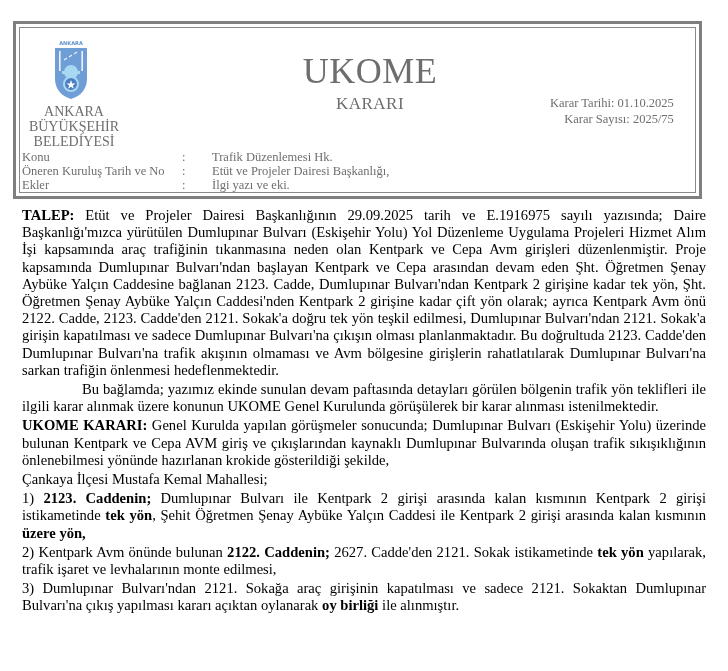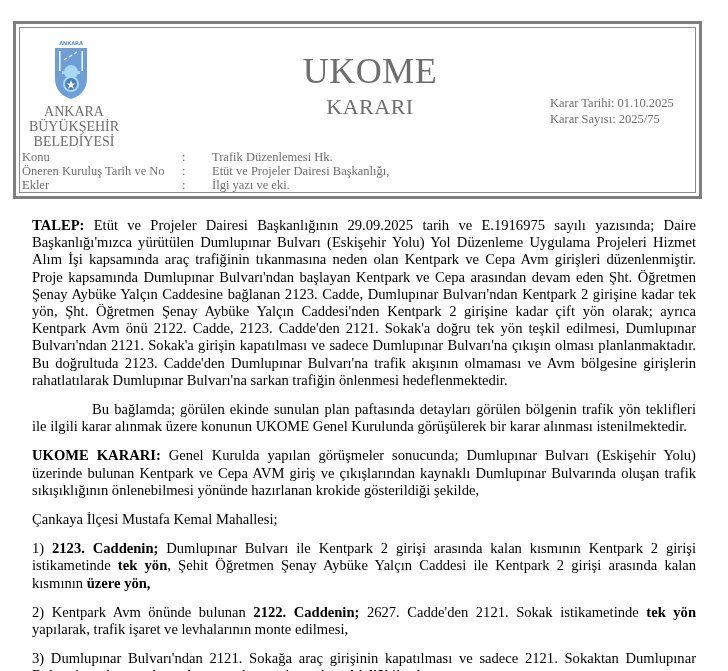--- a/index.html
+++ b/index.html
@@ -26,38 +26,38 @@
   .center-title {
     position: absolute; left: 140px; top: 2px; width: 400px;
     text-align: center; font-size: 18.5px; color: #6e6e6e; white-space: nowrap;
   }
   .ukome-big {
     position: absolute; left: 140px; top: 22px; width: 420px;
     text-align: center; font-size: 36px; color: #6e6e6e; letter-spacing: 0.5px;
   }
   .karari {
     position: absolute; left: 140px; top: 66px; width: 420px;
-    text-align: center; font-size: 22px; color: #6e6e6e; letter-spacing: 0.5px;
+    text-align: center; font-size: 17px; color: #6e6e6e; letter-spacing: 0.5px;
   }
   .karar-meta {
     position: absolute; left: 530px; top: 67px; font-size: 12.5px;
-    line-height: 16px; color: #6e6e6e; white-space: nowrap;
+    line-height: 16px; color: #6e6e6e; white-space: nowrap; text-align: right;
   }
   .meta-rows {
     position: absolute; left: 2px; top: 122px; font-size: 12.5px;
     line-height: 14px; color: #6e6e6e;
   }
   .meta-row { display: flex; white-space: nowrap; }
   .meta-row .k { width: 160px; }
   .meta-row .c { width: 30px; }
   .body-text {
     position: absolute; left: 20px; top: 205px; width: 688px;
     font-size: 14.6px; line-height: 17.2px; text-align: justify;
   }
-  .body-text p { margin: 12px; }
+  .body-text p { margin: 2px; }
   .indent { text-indent: 60px; }
   b { font-weight: bold; }
 </style>
 </head>
 <body>
 
 <div class="header-outer">
   <div class="header-inner">
 
     <svg class="logo" viewBox="0 0 38 60">
@@ -102,19 +102,19 @@
         <span class="c">:</span>
         <span>İlgi yazı ve eki.</span>
       </div>
     </div>
 
   </div>
 </div>
 
 <div class="body-text">
   <p><b>TALEP:</b><span> Etüt ve Projeler Dairesi Başkanlığının 29.09.2025 tarih ve E.1916975 sayılı yazısında; Daire Başkanlığı'mızca yürütülen Dumlupınar Bulvarı (Eskişehir Yolu) Yol Düzenleme Uygulama Projeleri Hizmet Alım İşi kapsamında araç trafiğinin tıkanmasına neden olan Kentpark ve Cepa Avm girişleri düzenlenmiştir. Proje kapsamında Dumlupınar Bulvarı'ndan başlayan Kentpark ve Cepa arasından devam eden Şht. Öğretmen Şenay Aybüke Yalçın Caddesine bağlanan 2123. Cadde, Dumlupınar Bulvarı'ndan Kentpark 2 girişine kadar tek yön, Şht. Öğretmen Şenay Aybüke Yalçın Caddesi'nden Kentpark 2 girişine kadar çift yön olarak; ayrıca Kentpark Avm önü 2122. Cadde, 2123. Cadde'den 2121. Sokak'a doğru tek yön teşkil edilmesi, Dumlupınar Bulvarı'ndan 2121. Sokak'a girişin kapatılması ve sadece Dumlupınar Bulvarı'na çıkışın olması planlanmaktadır. Bu doğrultuda 2123. Cadde'den Dumlupınar Bulvarı'na trafik akışının olmaması ve Avm bölgesine girişlerin rahatlatılarak Dumlupınar Bulvarı'na sarkan trafiğin önlenmesi hedeflenmektedir.</span></p>
-  <p class="indent">Bu bağlamda; görülen ekinde sunulan plan paftasında detayları görülen bölgenin trafik yön teklifleri ile ilgili karar alınmak üzere konunun UKOME Genel Kurulunda görüşülerek bir karar alınması istenilmektedir.</p>
+  <p class="indent">Bu bağlamda; yazımız ekinde sunulan devam paftasında detayları görülen bölgenin trafik yön teklifleri ile ilgili karar alınmak üzere konunun UKOME Genel Kurulunda görüşülerek bir karar alınması istenilmektedir.</p>
   <p><b>UKOME KARARI:</b><span> Genel Kurulda yapılan görüşmeler sonucunda; Dumlupınar Bulvarı (Eskişehir Yolu) üzerinde bulunan Kentpark ve Cepa AVM giriş ve çıkışlarından kaynaklı Dumlupınar Bulvarında oluşan trafik sıkışıklığının önlenebilmesi yönünde hazırlanan krokide gösterildiği şekilde,</span></p>
   <p>Çankaya İlçesi Mustafa Kemal Mahallesi;</p>
   <p><span>1) </span><b>2123. Caddenin;</b><span> Dumlupınar Bulvarı ile Kentpark 2 girişi arasında kalan kısmının Kentpark 2 girişi istikametinde </span><b>tek yön</b><span>, Şehit Öğretmen Şenay Aybüke Yalçın Caddesi ile Kentpark 2 girişi arasında kalan kısmının </span><b>üzere yön,</b></p>
   <p><span>2) Kentpark Avm önünde bulunan </span><b>2122. Caddenin;</b><span> 2627. Cadde'den 2121. Sokak istikametinde </span><b>tek yön</b><span> yapılarak, trafik işaret ve levhalarının monte edilmesi,</span></p>
   <p><span>3) Dumlupınar Bulvarı'ndan 2121. Sokağa araç girişinin kapatılması ve sadece 2121. Sokaktan Dumlupınar Bulvarı'na çıkış yapılması kararı açıktan oylanarak </span><b>oy birliği</b><span> ile alınmıştır.</span></p>
 </div>
 
 </body></html>

